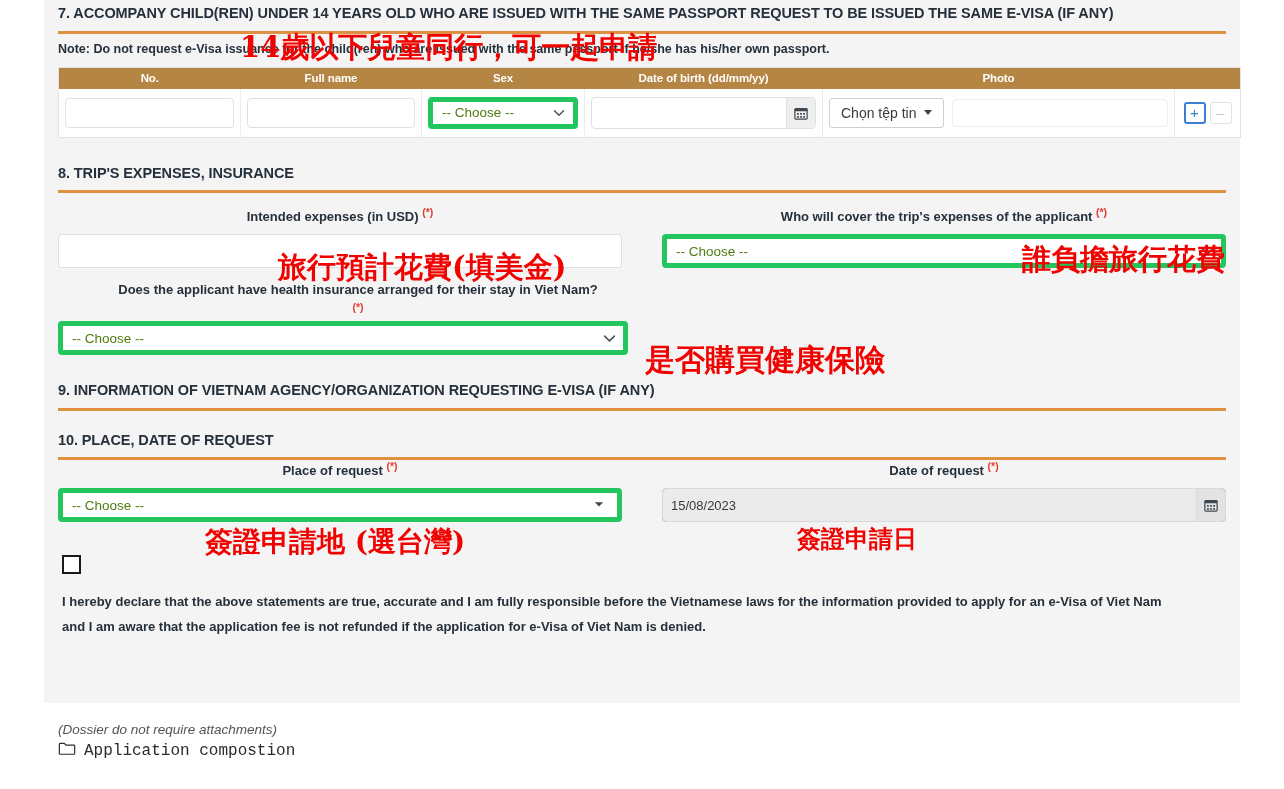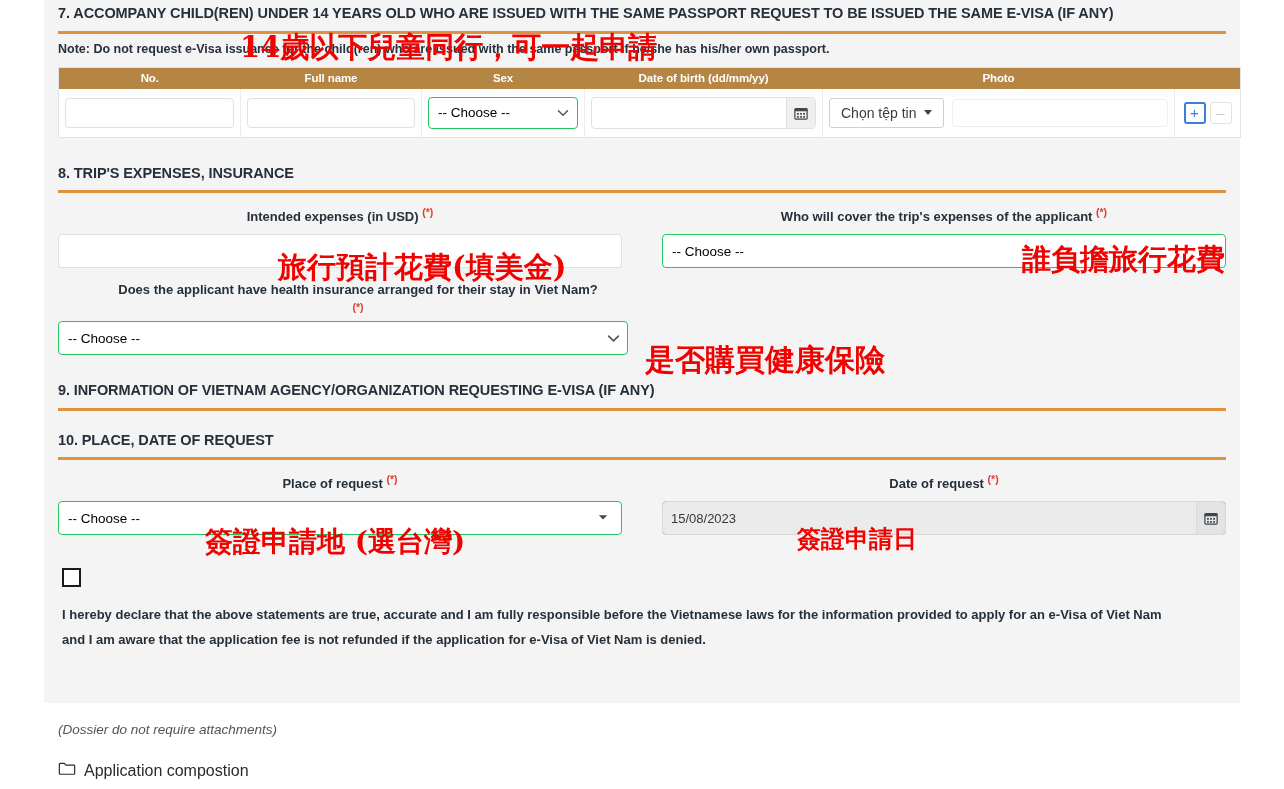--- a/index.html
+++ b/index.html
@@ -79,28 +79,28 @@
     color: #333;
     padding: 0 8px;
     font-family: "Liberation Sans", sans-serif;
     outline: none;
   }
 
   .sel {
     position: relative;
     width: 100%;
     height: 32px;
-    border: 1px solid #22c55e;
+    border: 5px solid #22c55e;
     border-radius: 4px;
     background: #fff;
     display: flex;
     align-items: center;
     padding: 0 28px 0 9px;
     font-size: 13.5px;
-    color: #000000;
+    color: #4d7c0f;
     cursor: pointer;
   }
   .sel .chev {
     position: absolute; right: 8px; top: 50%;
     transform: translateY(-50%);
     width: 12px; height: 12px;
     color: #4c565f;
   }
   .sel .chev svg { display:block; }
 
@@ -243,27 +243,28 @@
   }
 
   
   .footer { position: absolute; left: 58px; top: 722px; }
   .dossier {
     font-size: 13.5px;
     font-style: italic;
     color: #545454;
   }
   .appcomp {
-    margin-top: 24px;
+    margin-top: 4px;
     font-size: 16px;
     color: #2b2b2b;
     display: flex;
     align-items: center;
     gap: 8px;
     cursor: pointer;
+    font-family: Liberation Mono, monospace;
   }
 </style>
 </head>
 <body>
 
 <div class="page">
 
   <div class="panel">
     <div class="inner">
 
@@ -391,21 +392,21 @@
 
       <div style="padding-top:26px;">
         <div class="sec-title">9. INFORMATION OF VIETNAM AGENCY/ORGANIZATION REQUESTING E-VISA (IF ANY)</div>
         <div class="divider"></div>
       </div>
 
       <div style="padding-top:20px;">
         <div class="sec-title">10. PLACE, DATE OF REQUEST</div>
         <div class="divider"></div>
 
-        <div class="row2" style="margin-top:13px;">
+        <div class="row2" style="">
           <div class="col-l">
             <div class="field-label">
               <span>Place of request</span>
               <span class="req">(*)</span>
             </div>
             <div style="margin-top:8px;">
               <div class="sel" style="height:34px;">
                 <span>-- Choose --</span>
                 <span class="chev" style="right:11px;">
                   <svg viewBox="0 0 12 12" width="10" height="10">

